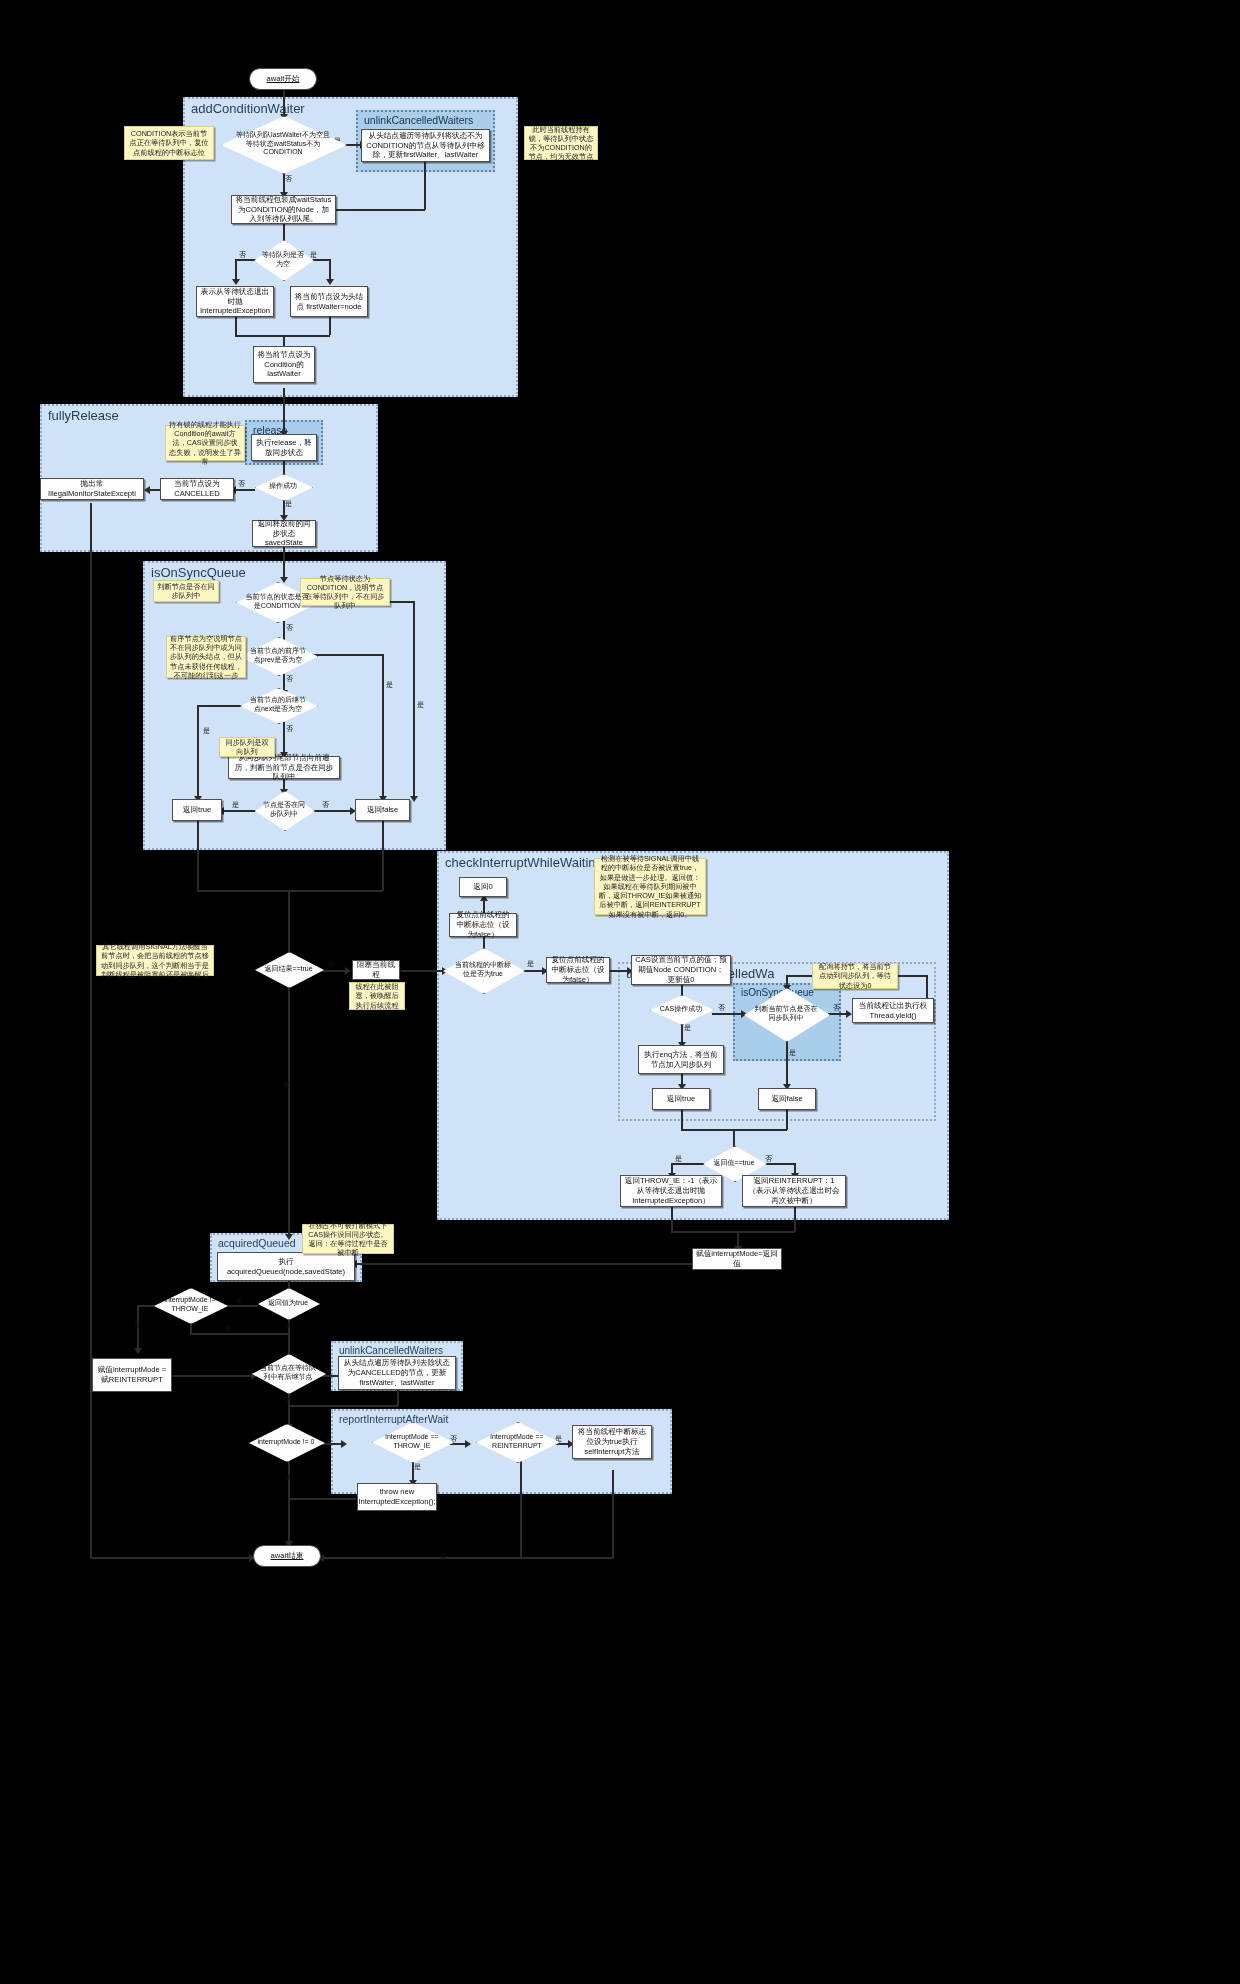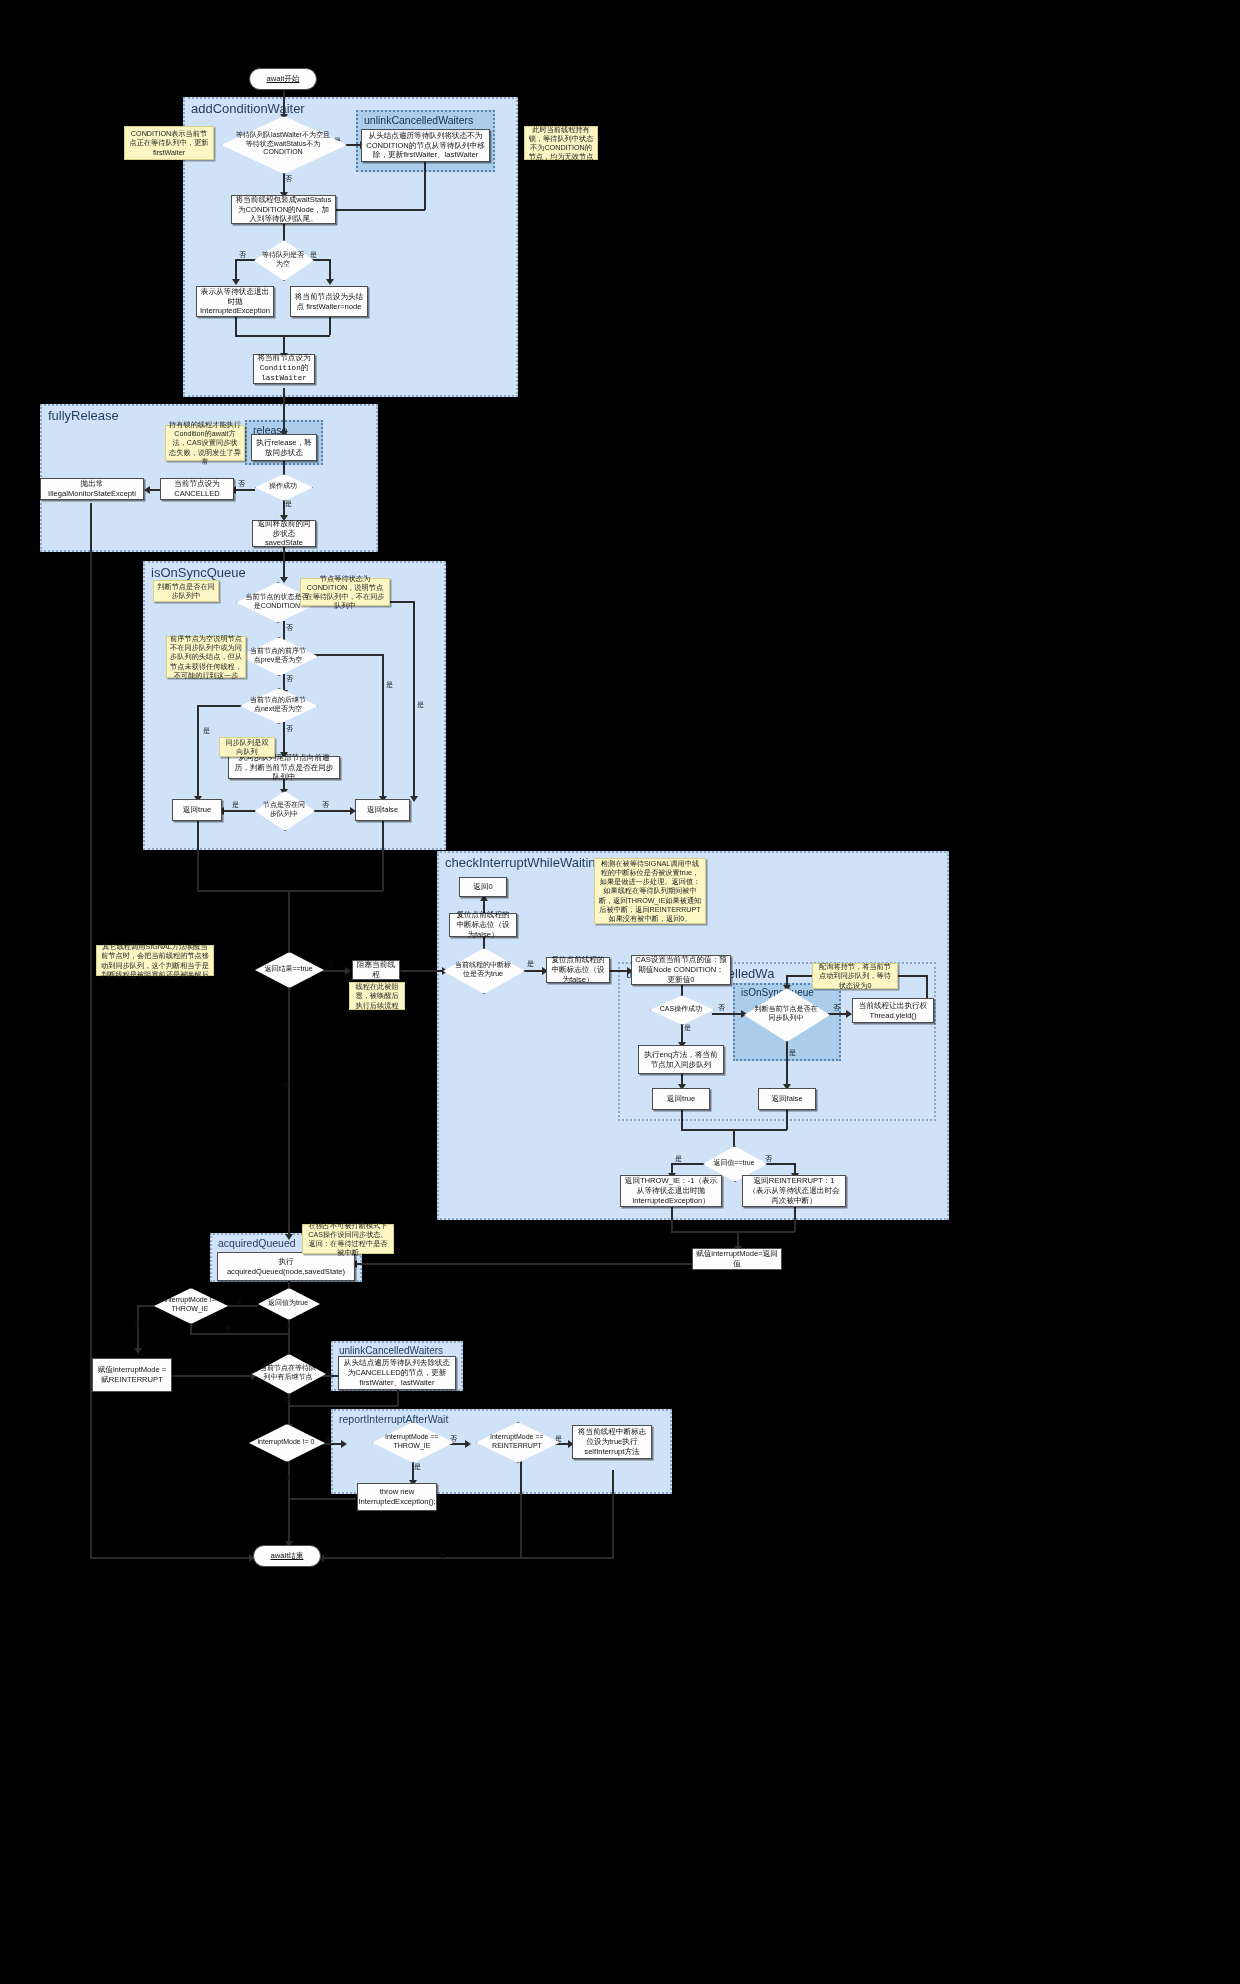--- a/index.html
+++ b/index.html
@@ -347,21 +347,21 @@
     <div class="shape"></div>
     <div class="txt">等待队列是否为空</div>
   </div>
 
   <div class="node rect" style="left:196px;top:286px;width:78px;height:31px;">
     <span>表示从等待状态退出时抛InterruptedException</span>
   </div>
   <div class="node rect" style="left:290px;top:286px;width:78px;height:31px;">
     <span>将当前节点设为头结点 firstWaiter=node</span>
   </div>
-  <div class="node rect" style="left:253px;top:354px;width:62px;height:30px;font-family:Liberation Mono, monospace;">
+  <div class="node rect" style="left:253px;top:346px;width:62px;height:37px;">
     <span>将当前节点设为Condition的lastWaiter</span>
   </div>
 
   <div class="node rect" style="left:251px;top:434px;width:66px;height:27px;">
     <span>执行release，释放同步状态</span>
   </div>
   <div class="dia" style="left:255px;top:474px;width:56px;height:25px;">
     <div class="shape"></div>
     <div class="txt">操作成功</div>
   </div>
@@ -498,21 +498,21 @@
   </div>
   <div class="node rect" style="left:357px;top:1483px;width:80px;height:28px;">
     <span>throw new InterruptedException();</span>
   </div>
 
   <div class="node term" style="left:253px;top:1545px;width:68px;height:22px;">
     <span>await结束</span>
   </div>
 
   <div class="node note" style="left:124px;top:126px;width:90px;height:34px;">
-    <span>CONDITION表示当前节点正在等待队列中，更新firstWaiter</span>
+    <span>CONDITION表示当前节点正在等待队列中，复位点前线程的中断标志位</span>
   </div>
   <div class="node note" style="left:524px;top:126px;width:74px;height:34px;">
     <span>此时当前线程持有锁，等待队列中状态不为CONDITION的节点，均为无效节点</span>
   </div>
   <div class="node note" style="left:165px;top:425px;width:80px;height:36px;">
     <span>持有锁的线程才能执行Condition的await方法，CAS设置同步状态失败，说明发生了异常</span>
   </div>
   <div class="node note" style="left:153px;top:580px;width:66px;height:22px;">
     <span>判断节点是否在同步队列中</span>
   </div>
@@ -524,21 +524,21 @@
   </div>
   <div class="node note" style="left:219px;top:737px;width:56px;height:20px;">
     <span>同步队列是双向队列</span>
   </div>
   <div class="node note" style="left:96px;top:945px;width:118px;height:31px;">
     <span>其它线程调用SIGNAL方法唤醒当前节点时，会把当前线程的节点移动到同步队列，这个判断相当于是判断线程是被阻塞前还是被唤醒后</span>
   </div>
   <div class="node note" style="left:349px;top:982px;width:56px;height:28px;">
     <span>线程在此被阻塞，被唤醒后执行后续流程</span>
   </div>
-  <div class="node note" style="left:594px;top:858px;width:112px;height:66px;align-items:center;">
+  <div class="node note" style="left:594px;top:858px;width:112px;height:57px;align-items:center;">
     <span>检测在被等待SIGNAL调用中线程的中断标位是否被设置true，如果是做进一步处理。返回值：如果线程在等待队列期间被中断，返回THROW_IE如果被通知后被中断，返回REINTERRUPT如果没有被中断，返回0。</span>
   </div>
   <div class="node note" style="left:812px;top:963px;width:86px;height:26px;">
     <span>配询将持节，将当前节点动到同步队列，等待状态设为0</span>
   </div>
   <div class="node note" style="left:302px;top:1224px;width:92px;height:30px;">
     <span>在独占不可被打断模式下CAS操作设回同步状态。返回：在等待过程中是否被中断</span>
   </div>
 
 </div>

